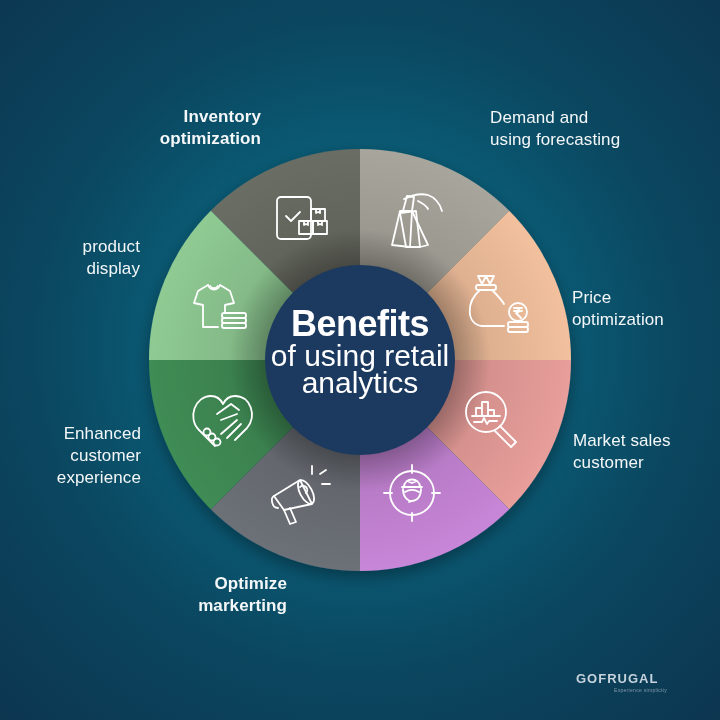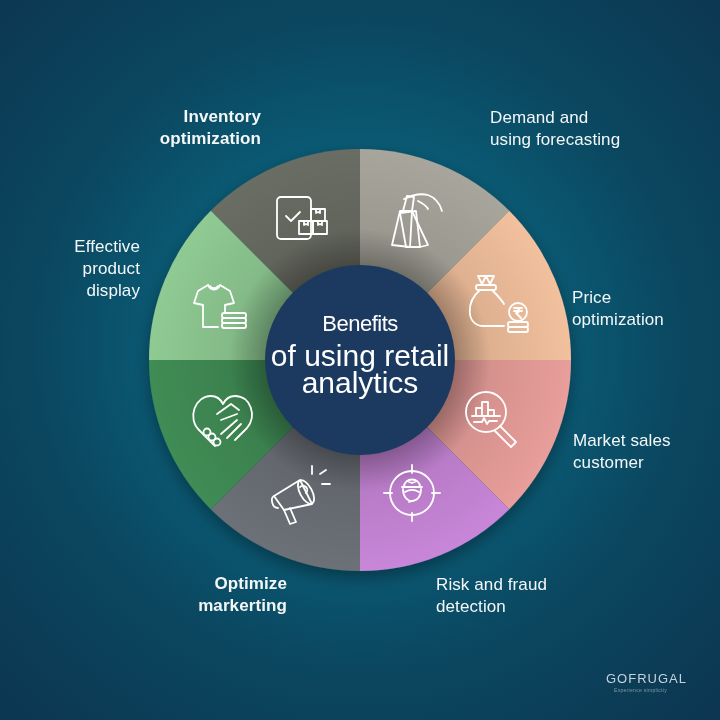--- a/index.html
+++ b/index.html
@@ -5,23 +5,23 @@
   html,body{margin:0;padding:0;}
   body{width:720px;height:720px;overflow:hidden;font-family:"Liberation Sans","DejaVu Sans",sans-serif;}
   .canvas{position:relative;width:720px;height:720px;
     background: radial-gradient(circle at 50% 48%, #0e6e86 0%, #0a5a74 38%, #0b4760 62%, #0c3550 100%);}
   .wheel{position:absolute;left:0;top:0;width:720px;height:720px;}
   .label{position:absolute;color:#f4f7f8;font-size:17px;line-height:22px;letter-spacing:0.1px;}
   .label span{display:block;}
   .right{text-align:left;}
   .left{text-align:right;}
   .center-text{position:absolute;left:265px;top:306px;width:190px;text-align:center;color:#fff;}
-  .center-title{font-size:22px;font-weight:normal;line-height:36px;letter-spacing:-0.5px;}
+  .center-title{font-size:36px;font-weight:bold;line-height:36px;letter-spacing:-0.5px;}
   .center-sub{font-size:30px;line-height:27px;}
-  .logo{position:absolute;left:606px;top:671px;color:#c6d3dc;font-size:13px;letter-spacing:1px;}
+  .logo{position:absolute;left:576px;top:671px;color:#c6d3dc;font-size:13px;letter-spacing:1px;font-weight:bold;}
   .tagline{position:absolute;left:614px;top:687px;color:#7f98a8;font-size:5px;letter-spacing:0.3px;}
 </style>
 </head>
 <body>
 
 <div class="canvas">
 
   <svg class="wheel" viewBox="0 0 720 720">
     <defs>
       <radialGradient id="shade" cx="50%" cy="50%" r="50%">
@@ -140,29 +140,29 @@
     <span>using forecasting</span>
   </div>
   <div class="label right" style="left:572px;top:255px;width:140px;margin-top:32px;">
     <span>Price</span>
     <span>optimization</span>
   </div>
   <div class="label right" style="left:573px;top:430px;width:140px;">
     <span>Market sales</span>
     <span>customer</span>
   </div>
-  <div class="label right" style="left:436px;top:574px;width:160px;">
-    <span>Risk and fraud</span>
-    <span>detection</span>
-  </div>
   <div class="label left" style="left:150px;top:573px;width:137px;font-weight:bold;">
     <span>Optimize</span>
     <span>markerting</span>
   </div>
+  <div class="label left" style="left:20px;top:423px;width:121px;">
+    <span>Enhanced</span>
+    <span>customer</span>
+    <span>experience</span>
+  </div>
   <div class="label left" style="left:30px;top:236px;width:110px;">
-    <span>Effective</span>
     <span>product</span>
     <span>display</span>
   </div>
 
   <div class="logo">GOFRUGAL</div>
   <div class="tagline">Experience simplicity</div>
 </div>
 
 </body></html>

